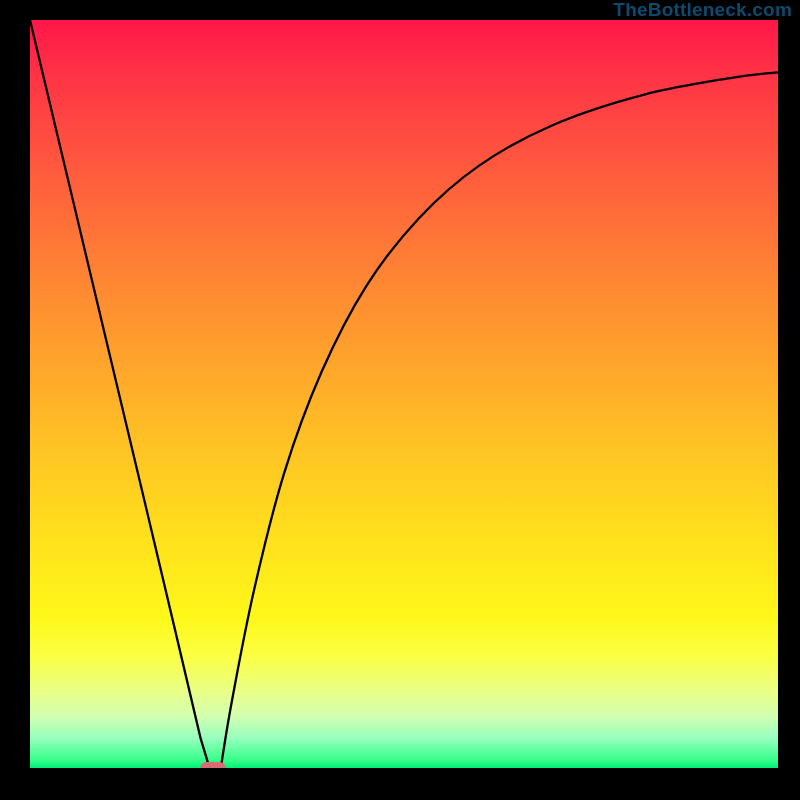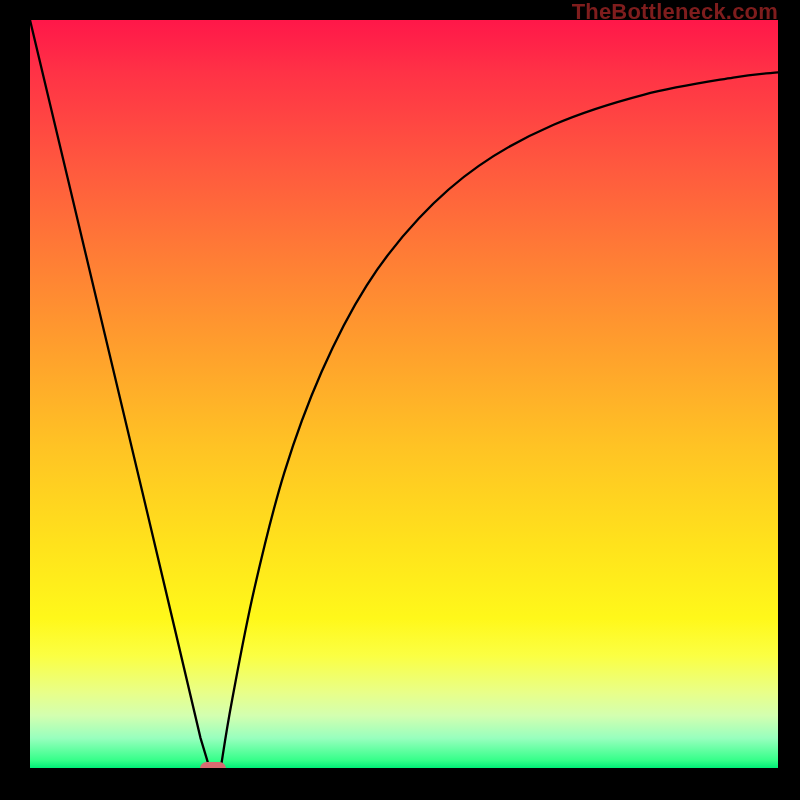--- a/index.html
+++ b/index.html
@@ -17,21 +17,21 @@
  #fbff43 85%,
  #e8ff8a 90%,
  #d3ffb0 93%,
  #98ffbe 96%,
  #34ff89 99%,
  #00ef77 100%)}
 #left-border{position:absolute;left:0;top:0;width:30px;height:800px;background:#000}
 #right-border{position:absolute;left:778px;top:0;width:22px;height:800px;background:#000}
 #bottom-border{position:absolute;left:0;top:768px;width:800px;height:32px;background:#000}
 #top-border{position:absolute;left:0;top:0;width:800px;height:20px;background:#000}
-#watermark{position:absolute;top:-1px;right:22px;color:#7f1d1d;font-size:22px;font-weight:bold;letter-spacing:0.2px}
+#watermark{position:absolute;top:-1px;right:8px;color:#0c4a6e;font-size:19px;font-weight:bold;letter-spacing:0.2px}
 svg{position:absolute;left:0;top:0}
 #marker{position:absolute;width:26px;height:13px;border-radius:7px;background:#d96b72}
 </style>
 </head>
 <body>
 
 <div id="chart-container">
   <div id="gradient-rect"></div>
 
   <svg id="curve-svg" width="800" height="800">

